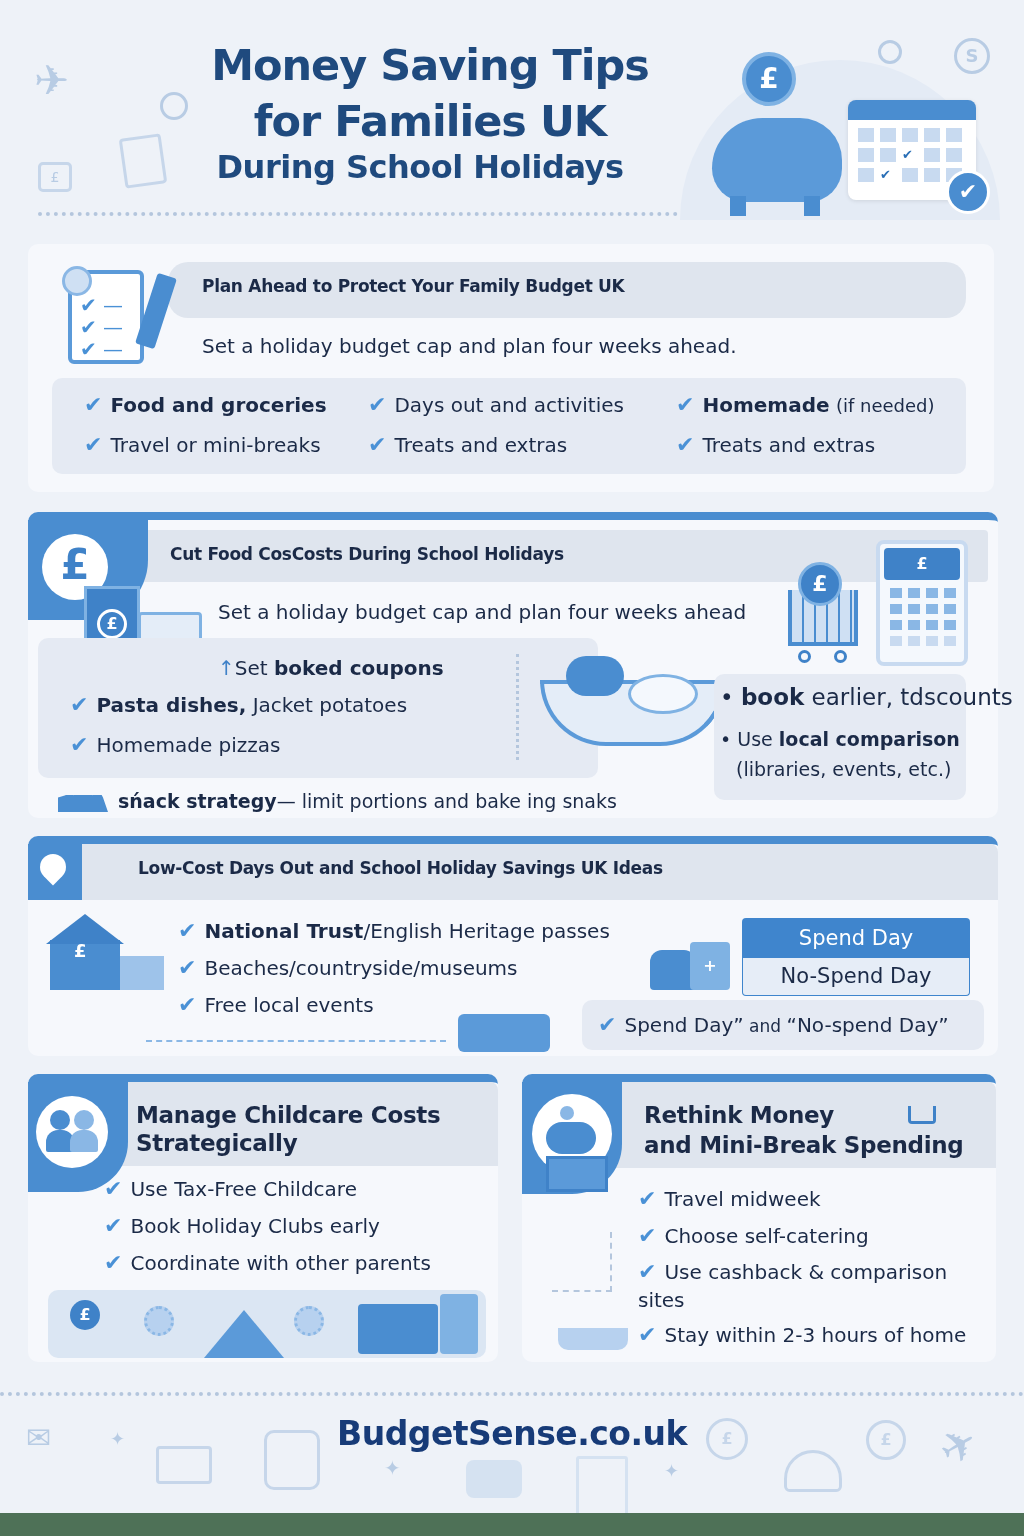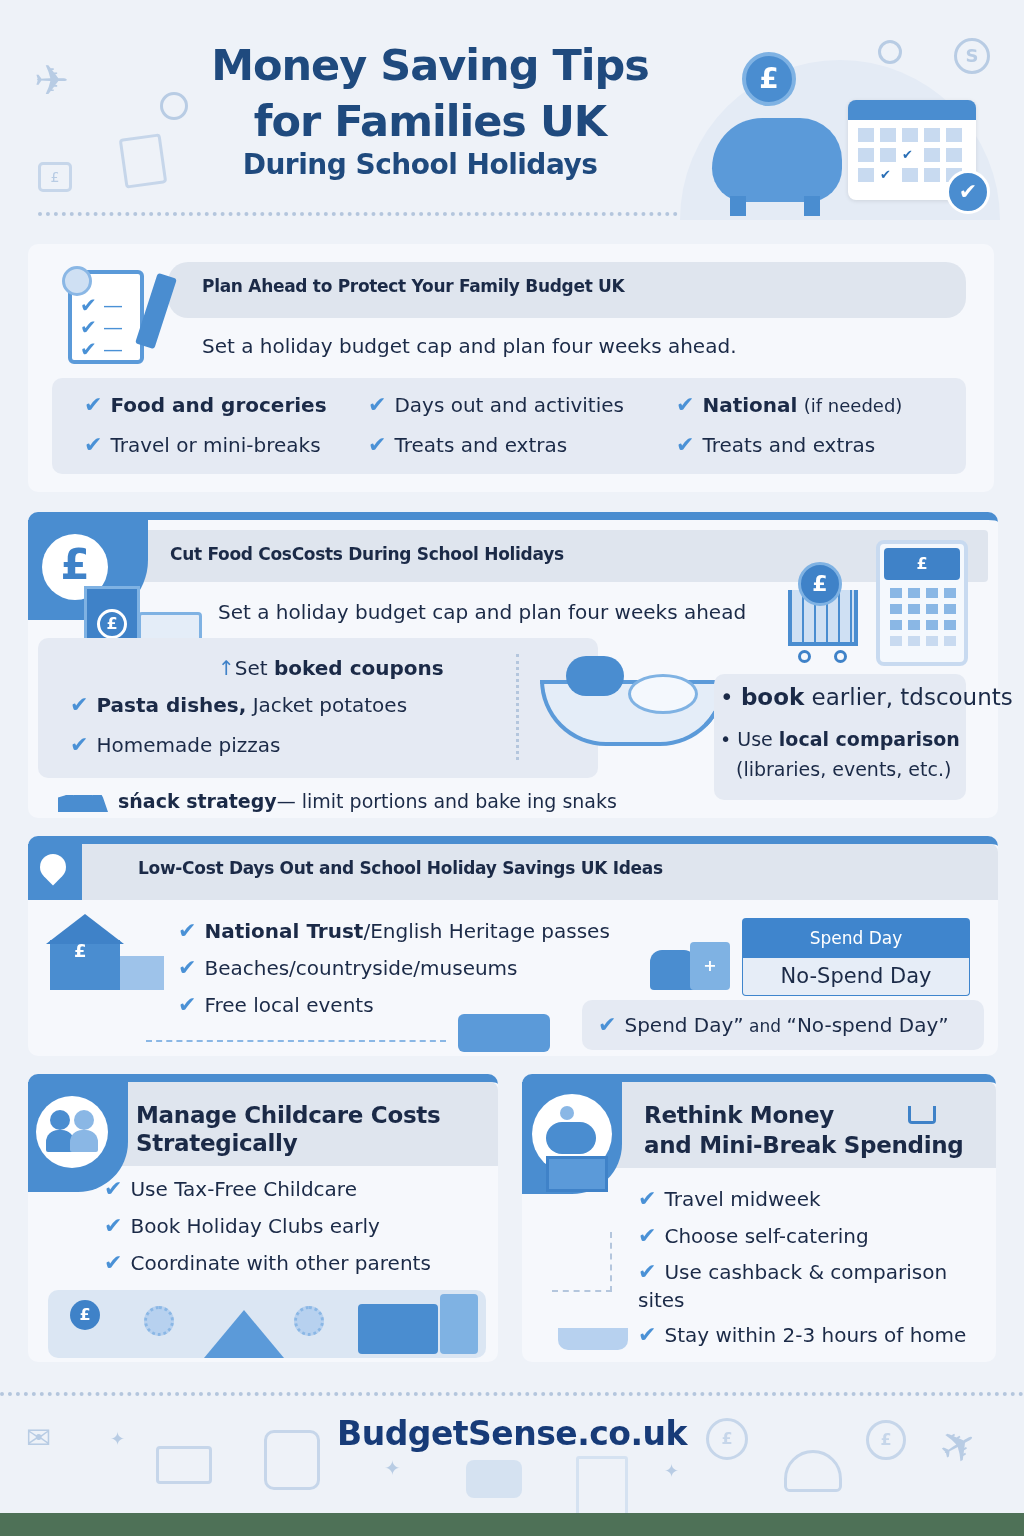--- a/index.html
+++ b/index.html
@@ -11,36 +11,36 @@
     position: relative;
   }
   .abs { position: absolute; }
   .title-1, .title-2 {
     font-family: "DejaVu Sans", sans-serif;
     font-weight: bold; color: #1f4a7e; text-align: center;
     letter-spacing: -1px;
   }
   .title-1 { left: 160px; top: 40px; width: 540px; font-size: 43px; }
   .title-2 { left: 160px; top: 96px; width: 540px; font-size: 43px; }
-  .subtitle { left: 150px; top: 148px; width: 540px; text-align: center; font-size: 28px; font-weight: bold; color: #1f4a7e; letter-spacing: -0.5px; }
+  .subtitle { left: 150px; top: 148px; width: 540px; text-align: center; font-size: 32px; font-weight: bold; color: #1f4a7e; letter-spacing: -0.5px; }
   .dotline { height: 0; border-top: 4px dotted #b4c6dd; }
   .card { background: #f6f8fc; border-radius: 10px; }
   .card-blue-top { border-top: 8px solid #4a8dd0; }
   .header-band { background: #dfe5ee; border-radius: 20px; }
   .h2 { font-weight: bold; color: #1b2a47; font-size: 17px; letter-spacing: -0.3px; }
   .body-text { font-size: 20px; color: #1b2a47; }
   .check { color: #4a91d6; font-weight: bold; font-size: 22px; margin-right: 8px; }
   .grid-item { position: absolute; font-size: 20px; white-space: nowrap; }
   .bold { font-weight: bold; }
   .shade-box { background: #e5eaf3; border-radius: 10px; }
   .circle-white { background: #fff; border-radius: 50%; }
   .footer-brand { left: 0; width: 1024px; top: 1414px; text-align: center; font-size: 33px; font-weight: bold; color: #173b78; letter-spacing: -0.5px; }
   .green-bar { left: 0; top: 1513px; width: 1024px; height: 23px; background: #4e7157; }
   .faint { color: #b8cce4; }
-  .spend-day { background: #3f85cd; color: #fff; font-size: 17px; text-align: center; }
+  .spend-day { background: #3f85cd; color: #fff; font-size: 21px; text-align: center; }
   .no-spend { background: #e6edf7; color: #1b2a47; font-size: 21px; text-align: center; border: 1px solid #3f85cd; border-top: none; }
 </style>
 </head>
 <body>
 
 <div class="abs" style="left:0;top:0;width:1024px;height:225px;">
 
   <div class="abs faint" style="left:34px;top:56px;font-size:42px;">✈</div>
   <div class="abs" style="left:160px;top:92px;width:28px;height:28px;border:3px solid #b8cce4;border-radius:50%;"></div>
   <div class="abs" style="left:122px;top:136px;width:42px;height:50px;border:3px solid #c6d6ea;border-radius:4px;transform:rotate(-8deg);"></div>
@@ -85,21 +85,21 @@
     <div style="position:absolute;left:6px;top:4px;width:76px;height:94px;background:#fff;border:4px solid #5b9ad9;border-radius:6px;"></div>
     <div style="position:absolute;left:0;top:0;width:30px;height:30px;background:#cfe0f3;border:3px solid #8ab7e5;border-radius:50%;"></div>
     <div style="position:absolute;left:18px;top:28px;color:#4a91d6;font-size:20px;line-height:22px;"><span>✔</span> —<br><span>✔</span> —<br><span>✔</span> —</div>
     <div style="position:absolute;left:84px;top:8px;width:20px;height:74px;background:#4a8dd0;transform:rotate(18deg);border-radius:3px;"></div>
   </div>
   <div class="abs h2" style="left:174px;top:32px;">Plan Ahead to Protect Your Family Budget UK</div>
   <div class="abs body-text" style="left:174px;top:90px;">Set a holiday budget cap and plan four weeks ahead.</div>
   <div class="abs shade-box" style="left:24px;top:134px;width:914px;height:96px;">
     <div class="grid-item" style="left:32px;top:14px;"><span class="check">✔</span><span class="bold">Food and groceries</span></div>
     <div class="grid-item" style="left:316px;top:14px;"><span class="check">✔</span><span>Days out and activities</span></div>
-    <div class="grid-item" style="left:624px;top:14px;"><span class="check">✔</span><span class="bold">National</span> <span style="font-size:18px;">(if needed)</span></div>
+    <div class="grid-item" style="left:624px;top:14px;"><span class="check">✔</span><span class="bold">Homemade</span> <span style="font-size:18px;">(if needed)</span></div>
     <div class="grid-item" style="left:32px;top:54px;"><span class="check">✔</span><span>Travel or mini-breaks</span></div>
     <div class="grid-item" style="left:316px;top:54px;"><span class="check">✔</span><span>Treats and extras</span></div>
     <div class="grid-item" style="left:624px;top:54px;"><span class="check">✔</span><span>Treats and extras</span></div>
   </div>
 </div>
 
 <div class="abs card card-blue-top" style="left:28px;top:512px;width:970px;height:306px;">
   <div class="abs header-band" style="left:110px;top:10px;width:850px;height:52px;border-radius:4px;"></div>
   <div class="abs" style="left:0;top:0;width:120px;height:100px;background:#4a8dd0;border-radius:0 0 60px 0;"></div>
   <div class="abs" style="left:14px;top:14px;width:66px;height:66px;background:#fff;border-radius:50%;color:#3f82c8;font-size:42px;font-weight:bold;text-align:center;line-height:62px;">£</div>

